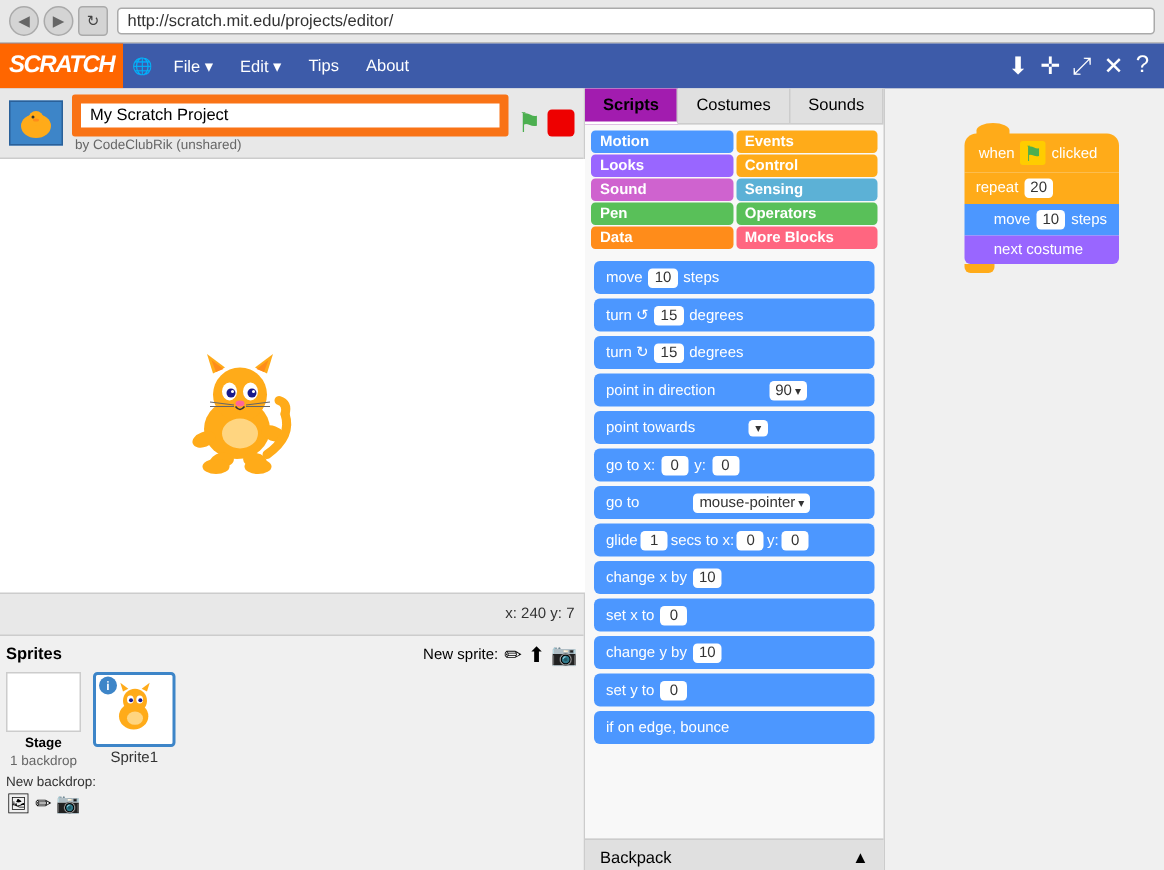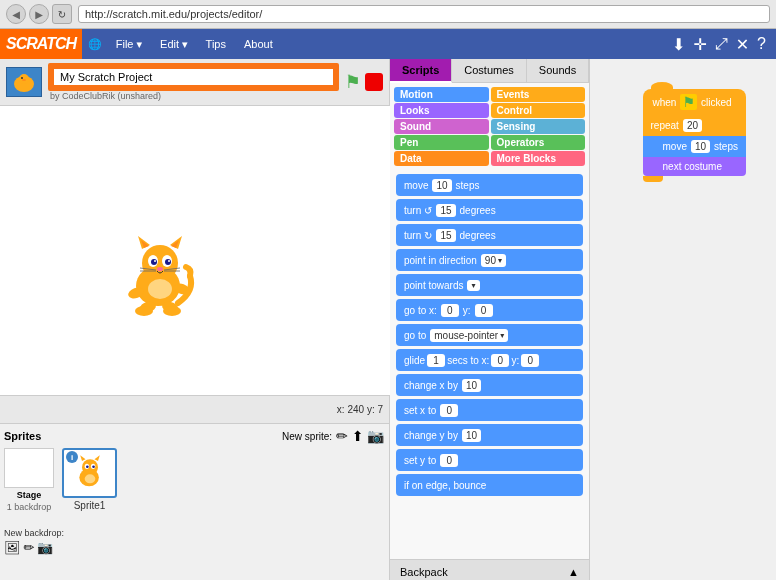--- a/index.html
+++ b/index.html
@@ -38,38 +38,38 @@
     .sprites-header { display: flex; justify-content: space-between; align-items: center; margin-bottom: 4px; }
     .sprites-title { font-weight: bold; font-size: 11px; }
     .new-sprite { display: flex; align-items: center; gap: 4px; font-size: 10px; }
     .sprites-container { display: flex; gap: 8px; }
     .stage-thumb { display: flex; flex-direction: column; align-items: center; font-size: 9px; gap: 2px; }
     .stage-thumb-box { width: 50px; height: 40px; background: white; border: 1px solid #ccc; display: flex; align-items: center; justify-content: center; font-size: 9px; color: #666; }
     .sprite-thumb { display: flex; flex-direction: column; align-items: center; position: relative; }
     .sprite-thumb-box { width: 55px; height: 50px; background: white; border: 2px solid #3d85c8; border-radius: 3px; display: flex; align-items: center; justify-content: center; cursor: pointer; position: relative; }
     .sprite-info-icon { position: absolute; top: 1px; left: 2px; width: 12px; height: 12px; background: #3d85c8; border-radius: 50%; color: white; font-size: 8px; display: flex; align-items: center; justify-content: center; font-weight: bold; }
     .sprite-name { font-size: 10px; color: #333; margin-top: 2px; }
-    .new-backdrop { font-size: 9px; color: #333; margin-top: 16px; }
+    .new-backdrop { font-size: 9px; color: #333; margin-top: 4px; }
     .backdrop-icons { display: flex; gap: 3px; margin-top: 2px; }
 
     
     .blocks-area { width: 200px; background: #f8f8f8; border-right: 1px solid #ccc; display: flex; flex-direction: column; }
     .tabs-row { display: flex; border-bottom: 1px solid #ccc; background: #e0e0e0; }
     .tab { padding: 5px 12px; font-size: 11px; cursor: pointer; border-right: 1px solid #ccc; }
     .tab.active { background: #a21caf; font-weight: bold; border-bottom: 2px solid white; margin-bottom: -1px; }
     .block-categories { padding: 4px; display: flex; flex-direction: column; gap: 1px; }
     .block-cat-row { display: grid; grid-template-columns: 1fr 1fr; gap: 2px; }
     .block-cat { padding: 2px 6px; border-radius: 3px; font-size: 10px; color: white; cursor: pointer; font-weight: bold; }
     .blocks-list { padding: 4px 6px; overflow-y: auto; flex: 1; display: flex; flex-direction: column; gap: 3px; }
 
     
     .block { border-radius: 4px; padding: 3px 8px; font-size: 10px; color: white; cursor: pointer; display: flex; align-items: center; gap: 4px; min-height: 22px; }
     .block-blue { background: #4c97ff; }
     .block-input { background: white; color: #333; border-radius: 3px; padding: 1px 4px; min-width: 18px; text-align: center; font-size: 10px; display: inline-block; }
-    .block-dropdown { background: white; color: #333; border-radius: 3px; padding: 1px 4px; font-size: 10px; display: inline-flex; align-items: center; gap: 2px; }
+    .block-dropdown { background: white; color: #333; border-radius: 3px; padding: 1px 4px; font-size: 10px; display: inline-flex; align-items: center; gap: 2px; margin-left: 32px; }
     .block-dropdown::after { content: '▾'; font-size: 8px; }
 
     
     .scripts-canvas { flex: 1; background: #f0f0f0; position: relative; overflow: hidden; }
     .script-block-group { position: absolute; top: 30px; right: 30px; display: flex; flex-direction: column; gap: 0; }
 
     .backpack { background: #e0e0e0; height: 24px; display: flex; align-items: center; padding: 0 10px; font-size: 11px; border-top: 1px solid #ccc; justify-content: space-between; }
 
     .green-flag { color: #4caf50; font-size: 18px; cursor: pointer; }
     .red-stop { color: #e00; font-size: 16px; cursor: pointer; width: 18px; height: 18px; background: #e00; border-radius: 3px; display: flex; align-items: center; justify-content: center; }

